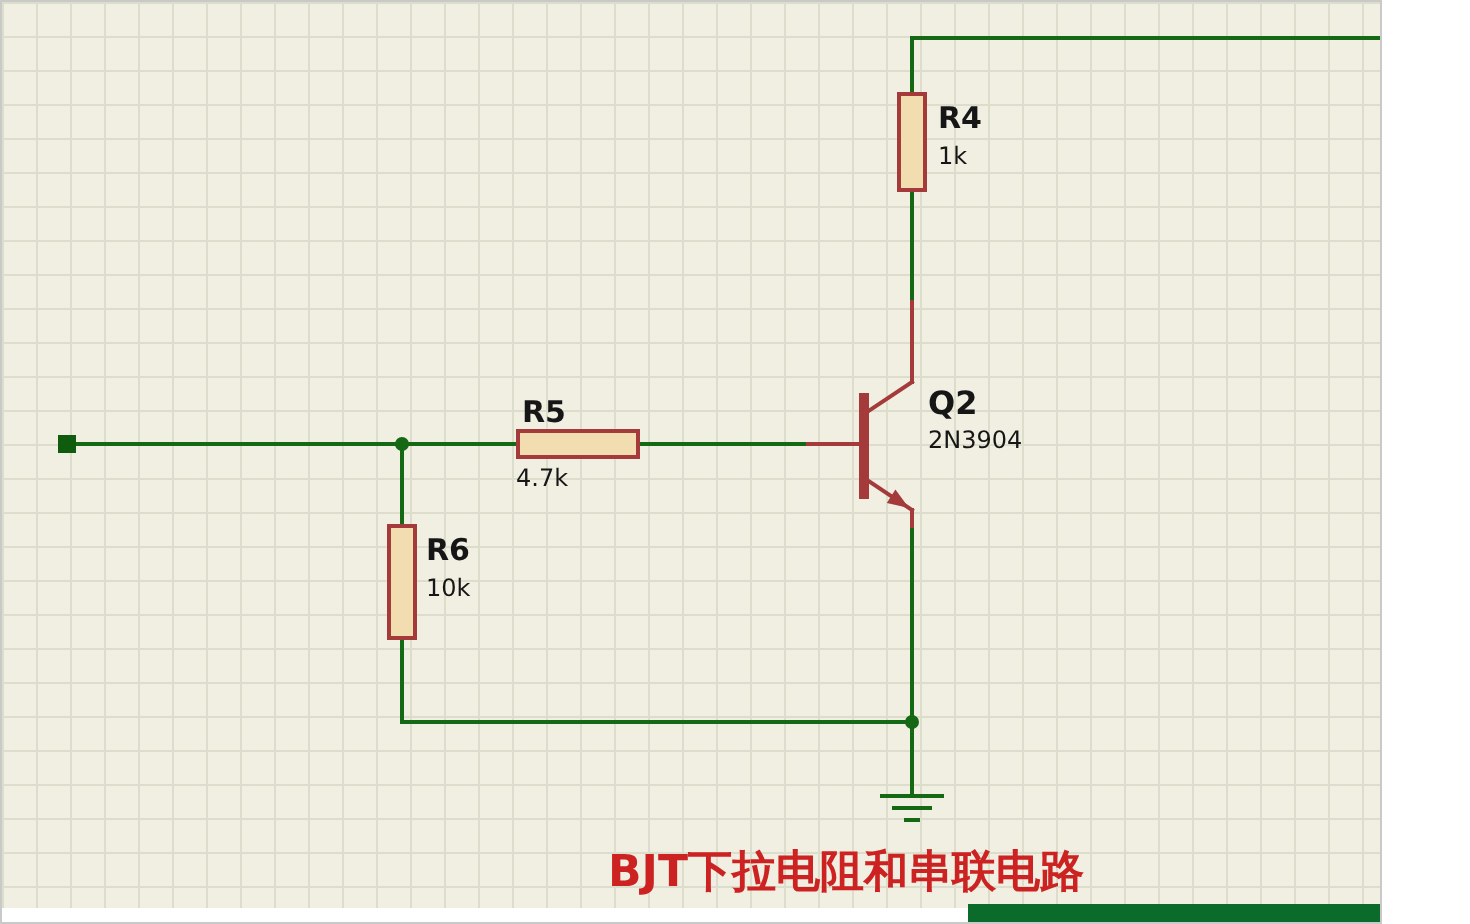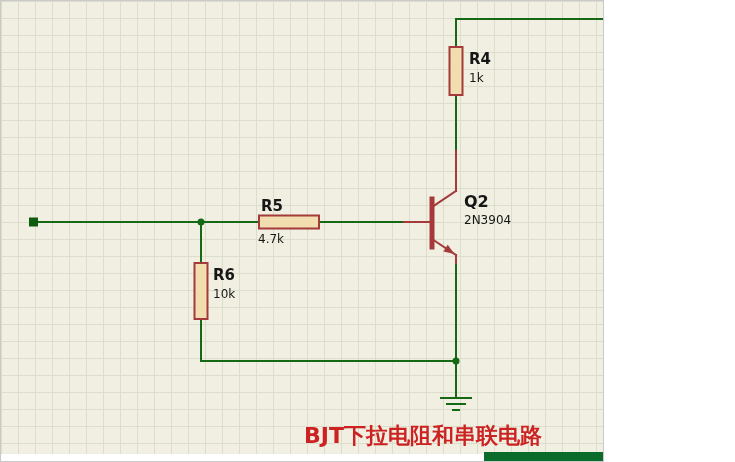--- a/index.html
+++ b/index.html
@@ -3,21 +3,21 @@
 <meta charset="utf-8">
 <style>
   html, body {
     margin: 0;
     padding: 0;
     background: #ffffff;
     font-family: "DejaVu Sans", "Liberation Sans", sans-serif;
   }
   .canvas {
     position: relative;
-    width: 604px;
+    width: 691px;
     height: 462px;
     box-sizing: border-box;
     border: 1px solid #c9c9c9;
     background-color: var(--color-background, #f0efe2);
     background-image:
       linear-gradient(var(--color-grid, #dcdecb) 1px, transparent 1px),
       linear-gradient(90deg, var(--color-grid, #dcdecb) 1px, transparent 1px);
     background-size: 17px 17px;
     overflow: hidden;
   }

